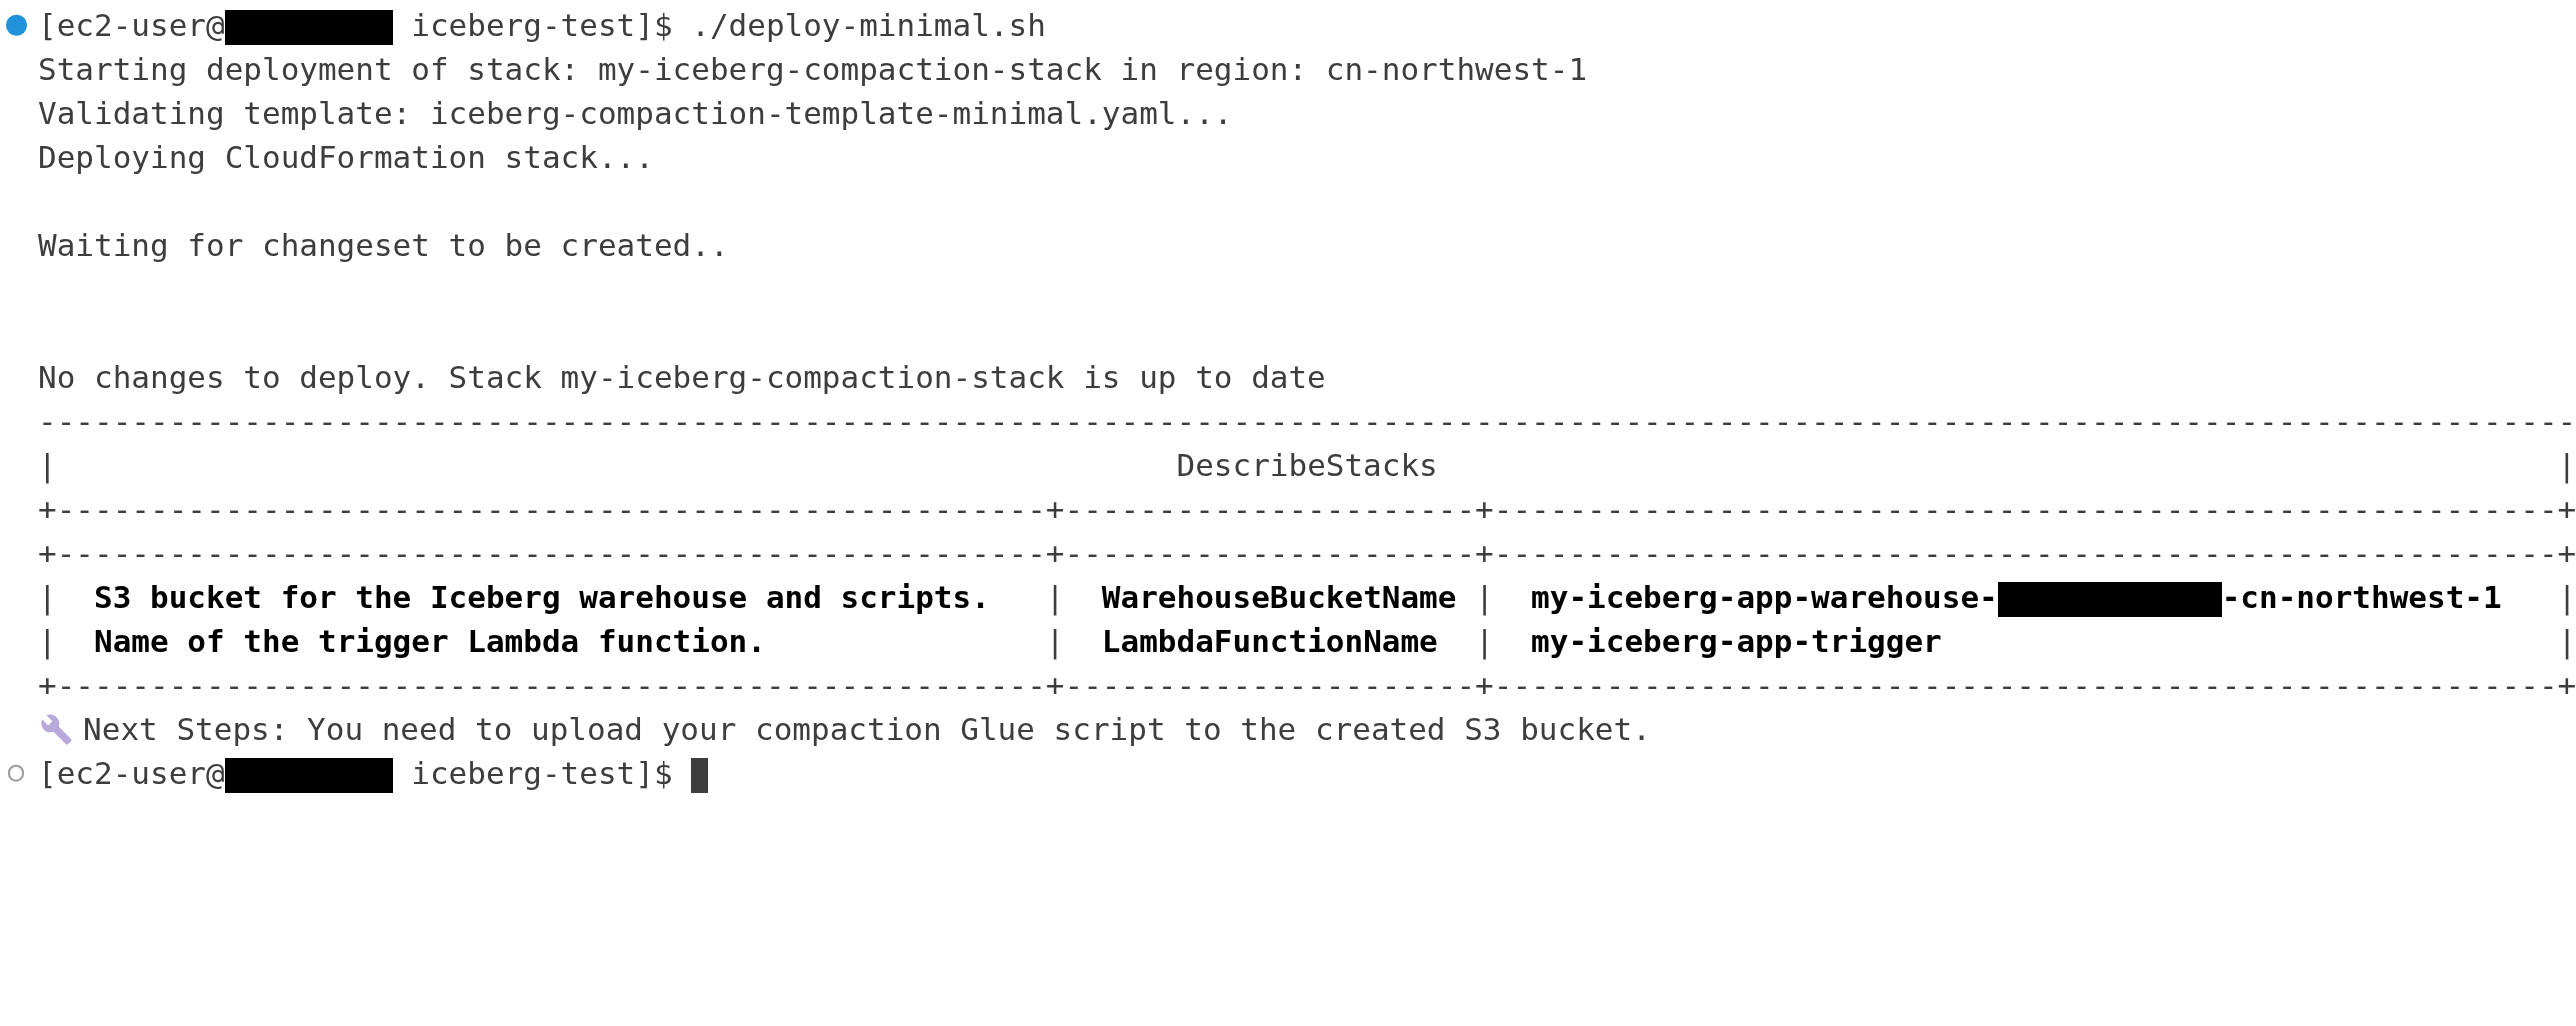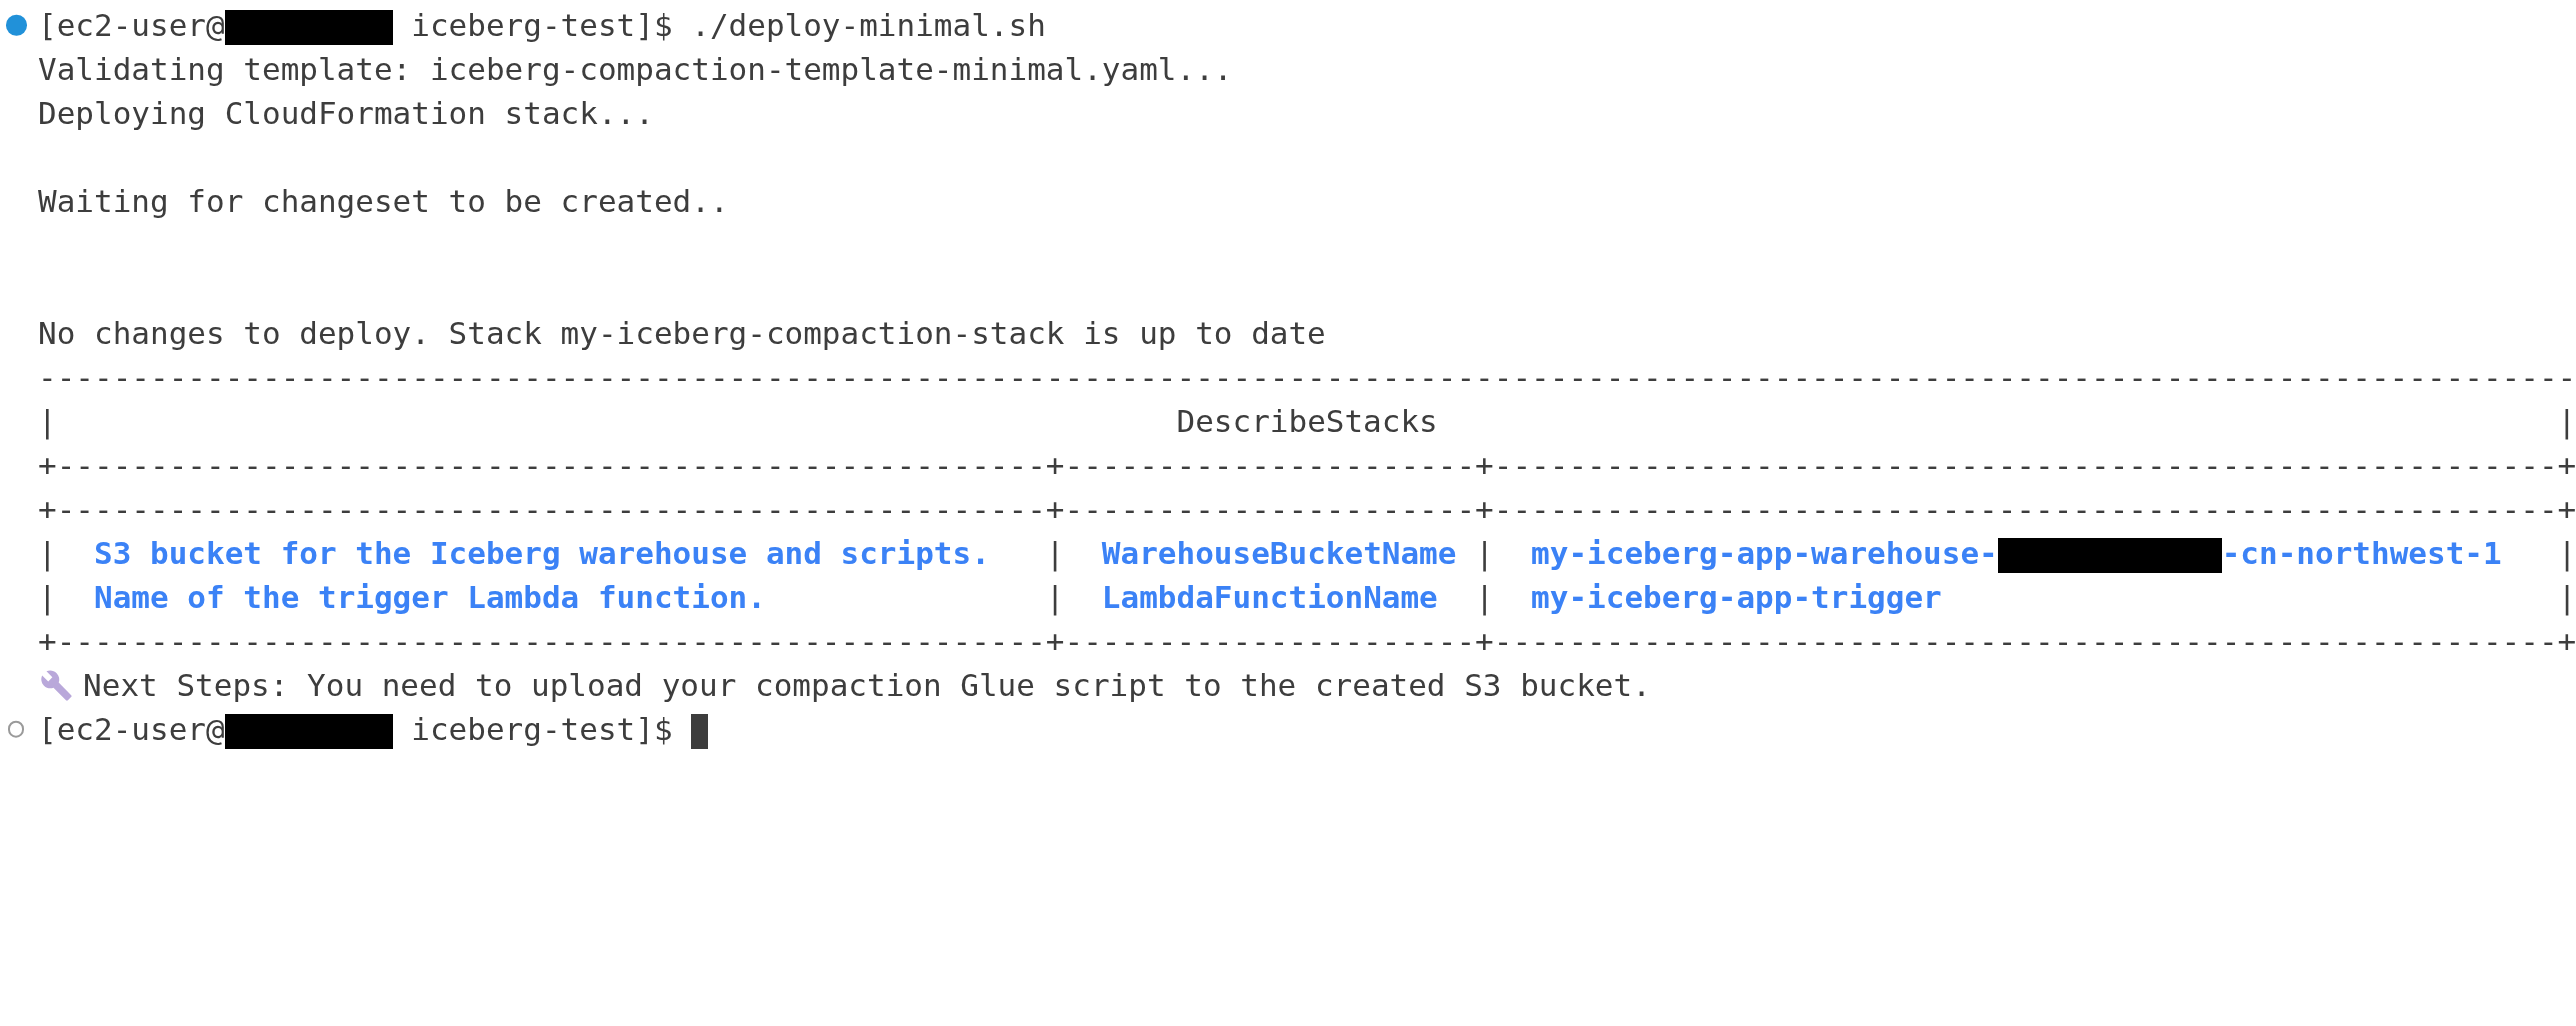--- a/index.html
+++ b/index.html
@@ -20,21 +20,21 @@
     padding-left: 38px;
     white-space: pre;
   }
   .dot {
     position: absolute;
     top: 50%; transform: translateY(-50%);
     border-radius: 50%;
   }
   .dot-filled { left: 6px; width: 20.5px; height: 20.5px; background: #2191d9; }
   .dot-hollow { left: 7.6px; width: 16.7px; height: 16.7px; border: 2.3px solid #9a9a9a; background: transparent; }
-  .blue { color: #3b82f6; font-weight: bold; }
+  .blue { color: #000000; font-weight: bold; }
   .redact {
     display: inline-block;
     background: #000000;
     height: 35px;
     vertical-align: middle;
   }
   .redact-host { width: 9ch; }
   .redact-account { width: 12ch; }
   .cursor {
     display: inline-block;
@@ -49,20 +49,21 @@
     margin: 0 10.6px 4.6px 1.5px;
   }
 </style>
 </head>
 <body>
 
 <div class="terminal">
 
   <div class="line"><span class="dot dot-filled"></span><span>[ec2-user@</span><span class="redact redact-host"></span><span> iceberg-test]$ ./deploy-minimal.sh</span></div>
 
+  <div class="line"><span>Starting deployment of stack: my-iceberg-compaction-stack in region: cn-northwest-1</span></div>
   <div class="line"><span>Validating template: iceberg-compaction-template-minimal.yaml...</span></div>
   <div class="line"><span>Deploying CloudFormation stack...</span></div>
   <div class="line"></div>
   <div class="line"><span>Waiting for changeset to be created..</span></div>
   <div class="line"></div>
   <div class="line"></div>
   <div class="line"><span>No changes to deploy. Stack my-iceberg-compaction-stack is up to date</span></div>
 
   <div class="line"><span>----------------------------------------------------------------------------------------------------------------------------------------</span></div>
 

